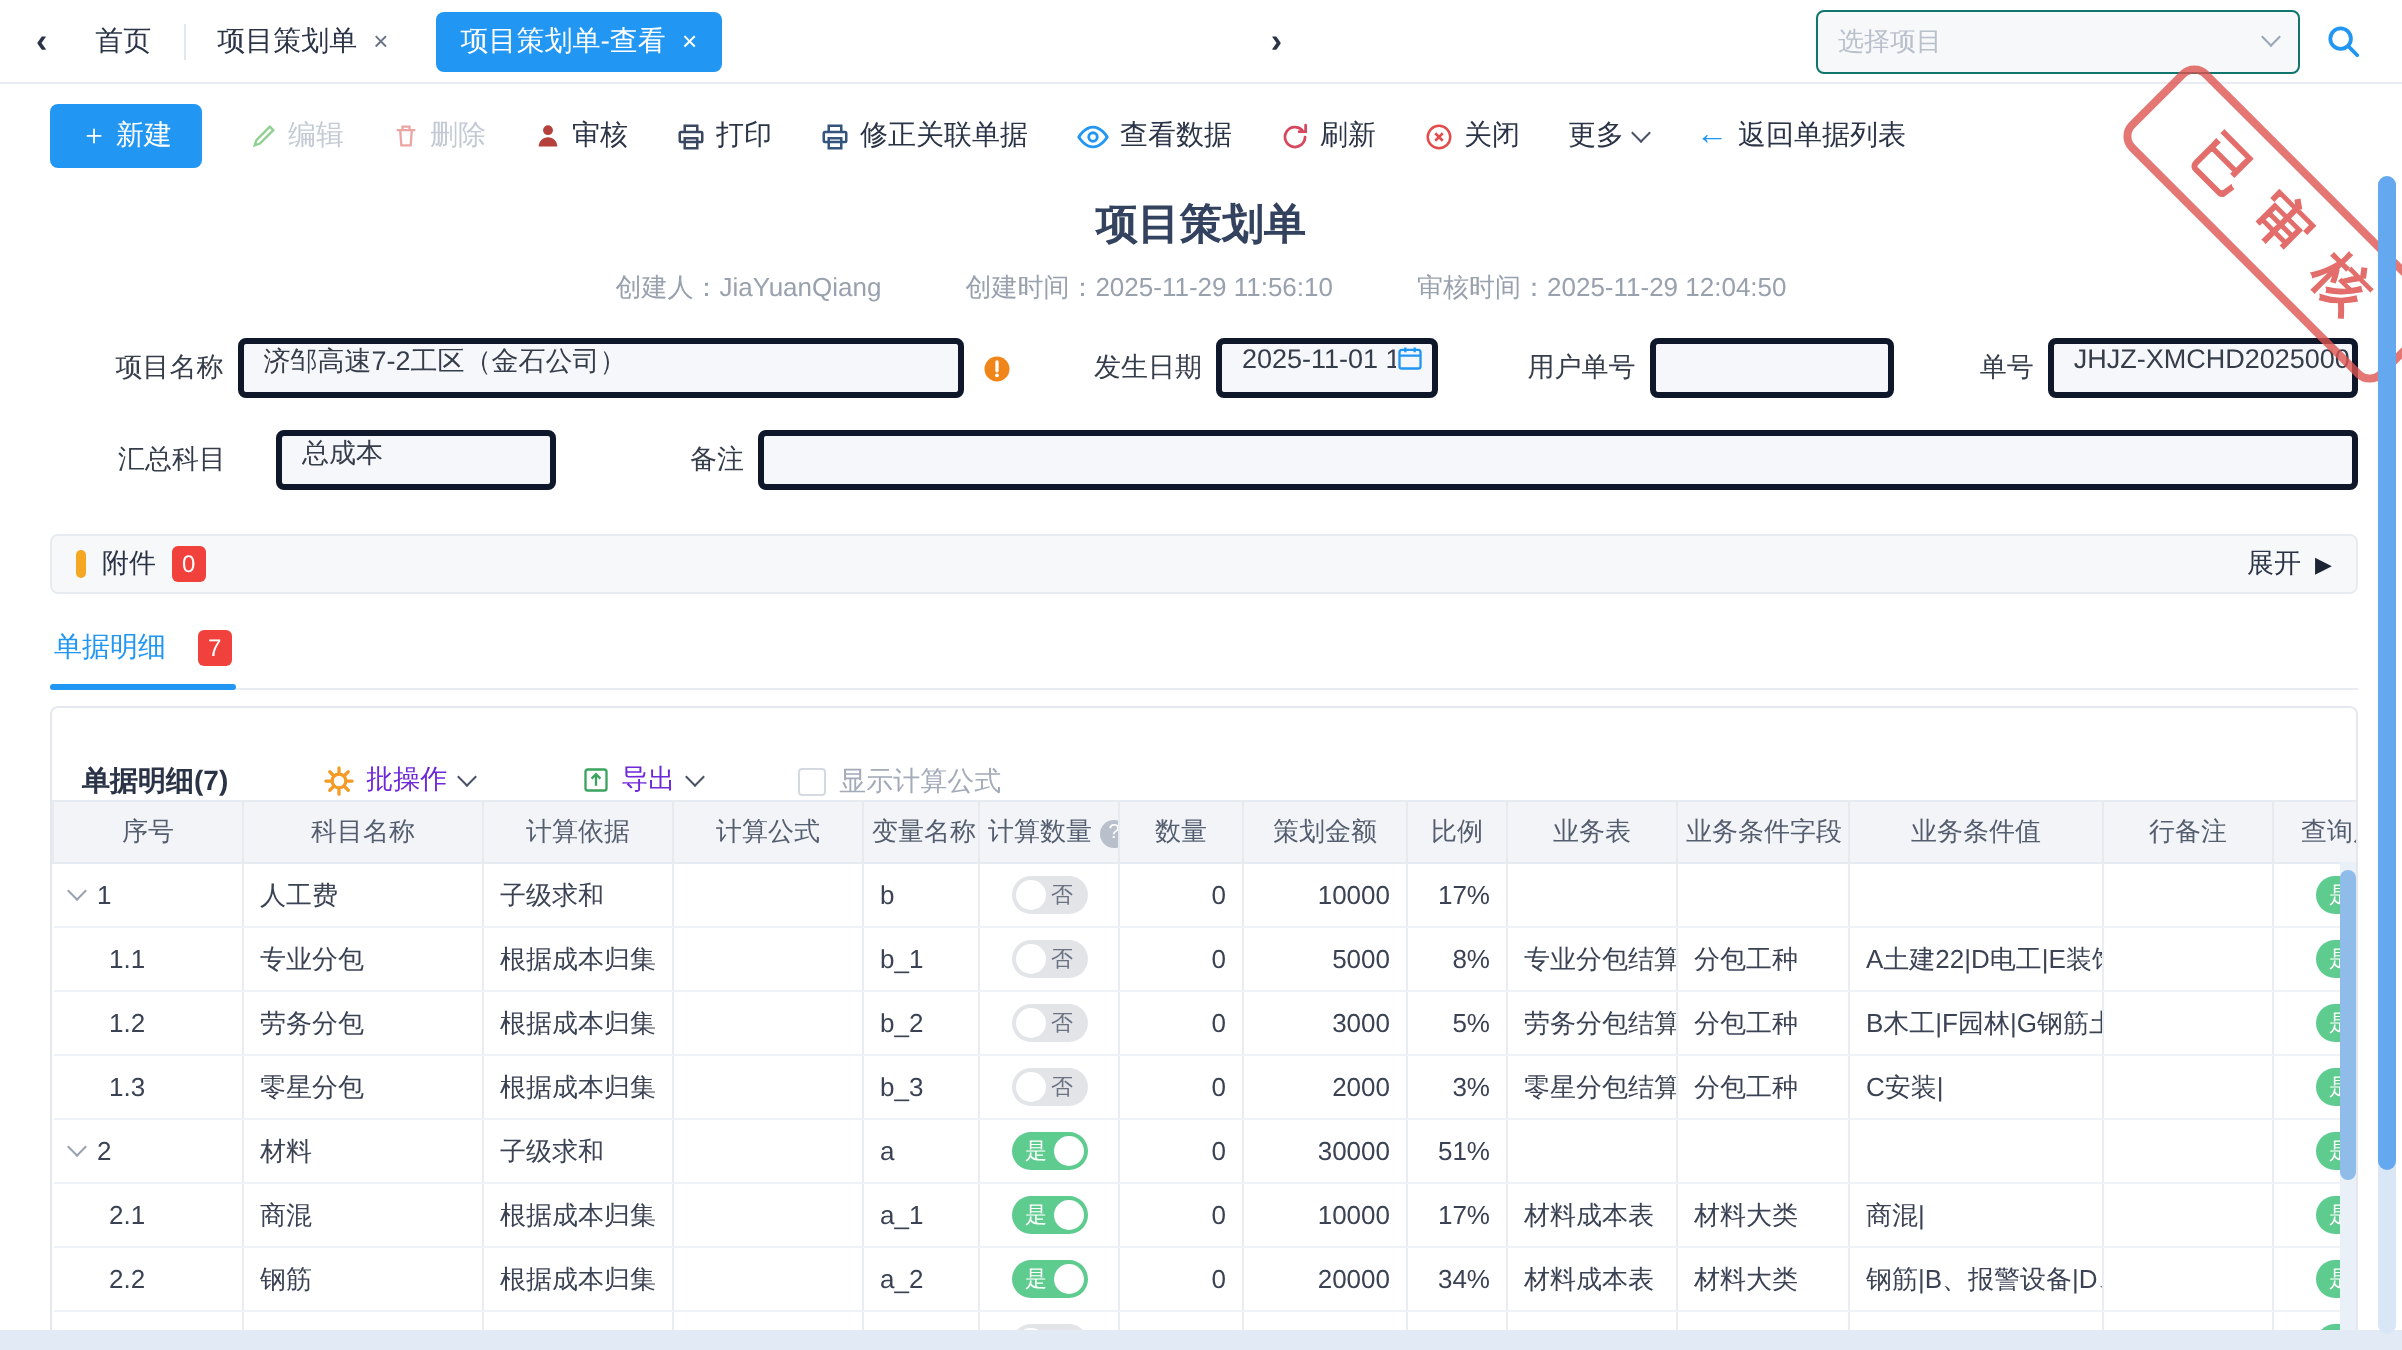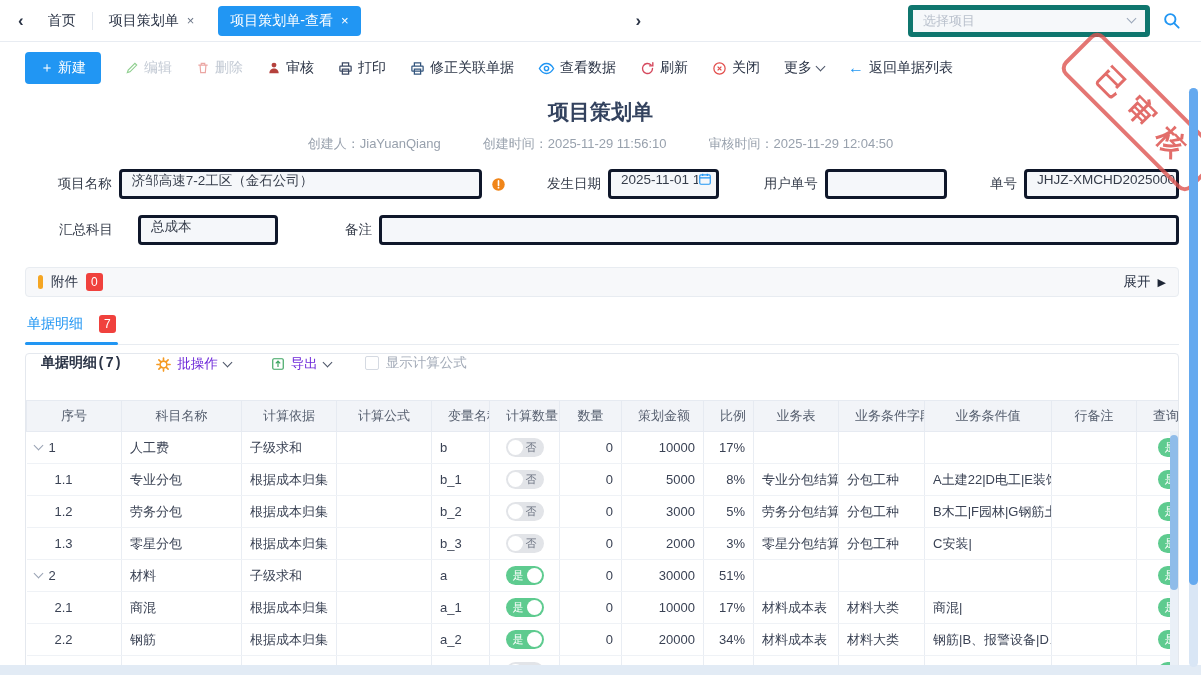--- a/index.html
+++ b/index.html
@@ -10,21 +10,21 @@
     color:#2b3446;
   }
   
   .topbar { height:42px; display:flex; align-items:center; border-bottom:1px solid #e8ecf2; padding:0 10px; }
   .nav-chev { font-size:17px; font-weight:bold; color:#2b3446; padding:0 8px; cursor:pointer; }
   .tb-tab { font-size:14px; color:#2b3446; padding:0 16px; height:42px; display:flex; align-items:center; gap:8px; cursor:pointer; }
   .tb-sep { width:1px; height:18px; background:#e2e7ee; }
   .tb-close { color:#6a7486; font-size:13px; }
   .tb-tab.active { background:#2196f3; color:#fff; height:30px; border-radius:4px; margin:0 8px; padding:0 12px; }
   .tb-tab.active .tb-close { color:#fff; }
-  .proj-select { margin-left:auto; width:242px; height:32px; background:#f6f8fa; border:5px solid #0f766e; border-radius:4px; display:flex; align-items:center; padding:0 10px; font-size:13px; color:#b9c0cc; cursor:pointer; }
+  .proj-select { margin-left:auto; width:242px; height:32px; background:#f6f8fa; border:1px solid #0f766e; border-radius:4px; display:flex; align-items:center; padding:0 10px; font-size:13px; color:#b9c0cc; cursor:pointer; }
   .chev { display:inline-block; width:7px; height:7px; border-right:1.4px solid #9aa6b8; border-bottom:1.4px solid #9aa6b8; transform:rotate(45deg); margin-top:-4px; }
   .chev.dark { border-color:#4a5366; }
   .proj-select .chev { margin-left:auto; }
   .search-btn { margin:0 10px 0 12px; display:flex; align-items:center; cursor:pointer; }
   
   .toolbar { display:flex; align-items:center; gap:24px; padding:10px 0 6px 25px; font-size:14px; }
   .btn-new { background:#2196f3; color:#fff; border:none; border-radius:4px; height:32px; padding:0 15px; font-size:14px; display:flex; align-items:center; gap:4px; cursor:pointer; font-family:inherit; }
   .tbtn { display:flex; align-items:center; gap:5px; cursor:pointer; background:none; border:none; font-size:14px; color:#2b3446; font-family:inherit; padding:0; }
   .tbtn.disabled { color:#c3cad4; cursor:default; }
   .tbtn .glyph-blue { color:#2196f3; font-size:16px; line-height:1; }
@@ -41,28 +41,28 @@
   .orange-pill { width:5px; height:14px; border-radius:3px; background:#f5a623; margin-right:8px; }
   .badge { background:#f0413d; color:#fff; font-size:12px; line-height:1; border-radius:3px; padding:3px 5px; margin-left:8px; }
   .expand { margin-left:auto; display:flex; align-items:center; gap:7px; cursor:pointer; color:#2b3446; }
   .expand .arr { font-size:11px; color:#1d2535; }
   
   .dtabs { margin:12px 22px 0 25px; border-bottom:1px solid #e8ecf1; display:flex; }
   .dtab { color:#2196f3; font-size:14px; padding:6px 2px 11px 2px; display:flex; align-items:center; gap:8px; position:relative; cursor:pointer; }
   .dtab::after { content:""; position:absolute; left:0; right:0; bottom:-1px; height:3px; background:#2196f3; border-radius:2px; }
   
   .card { margin:8px 22px 0 25px; border:1px solid #e4e8ee; border-radius:4px 4px 0 0; height:322px; overflow:hidden; position:relative; background:#fff; }
-  .card-toolbar { height:46px; display:flex; align-items:flex-start; gap:28px; padding:0 15px; font-size:13.5px;font-family:Liberation Mono, monospace; }
+  .card-toolbar { height:46px; display:flex; align-items:flex-end; gap:42px; padding:0 15px; font-size:13.5px; }
   .card-title { font-weight:bold; font-size:14px; color:#2b3446; }
   .ct-btn { display:flex; align-items:center; gap:6px; cursor:pointer; background:none; border:none; font-size:13.5px; color:#6d28d9; font-family:inherit; }
   .checkbox { width:14px; height:14px; border:1px solid #d5dae2; border-radius:2px; background:#fff; }
   .cb-wrap { display:flex; align-items:center; gap:7px; cursor:pointer; }
   .cb-label { color:#a3abb8; }
   table.grid { border-collapse:collapse; table-layout:fixed; width:1190px; font-size:13px; color:#3a4254; }
-  .grid th { background:#f2f4f8; height:31px; font-weight:normal; color:#555e6e; border:1px solid #e6eaf1; padding:0 16px; white-space:nowrap; overflow:hidden; font-size:13px; }
+  .grid th { background:#f2f4f8; height:31px; font-weight:normal; color:#555e6e; border:1px solid #e6eaf1; padding:0 4px; white-space:nowrap; overflow:hidden; font-size:13px; }
   .grid td { height:32px; border-right:1px solid #e9edf3; border-bottom:1px solid #eff2f6; padding:0 8px; white-space:nowrap; overflow:hidden; }
   .grid td.num { text-align:right; }
   .grid td.c { text-align:center; }
   .seq { display:flex; align-items:center; gap:7px; }
   .seq.lv1 { padding-left:20px; }
   .caret { flex:0 0 auto; width:7px; height:7px; border-left:1.5px solid #98a2b3; border-bottom:1.5px solid #98a2b3; transform:rotate(-45deg); margin-top:-4px; cursor:pointer; }
   .help { display:inline-block; width:14px; height:14px; border-radius:50%; background:#b9c0cb; color:#fff; font-size:10px; line-height:14px; text-align:center; margin-left:4px; vertical-align:middle; cursor:pointer; }
   
   .switch { position:relative; display:inline-flex; align-items:center; width:38px; height:19px; border-radius:10px; font-size:11px; cursor:pointer; vertical-align:middle; }
   .switch i { font-style:normal; }

